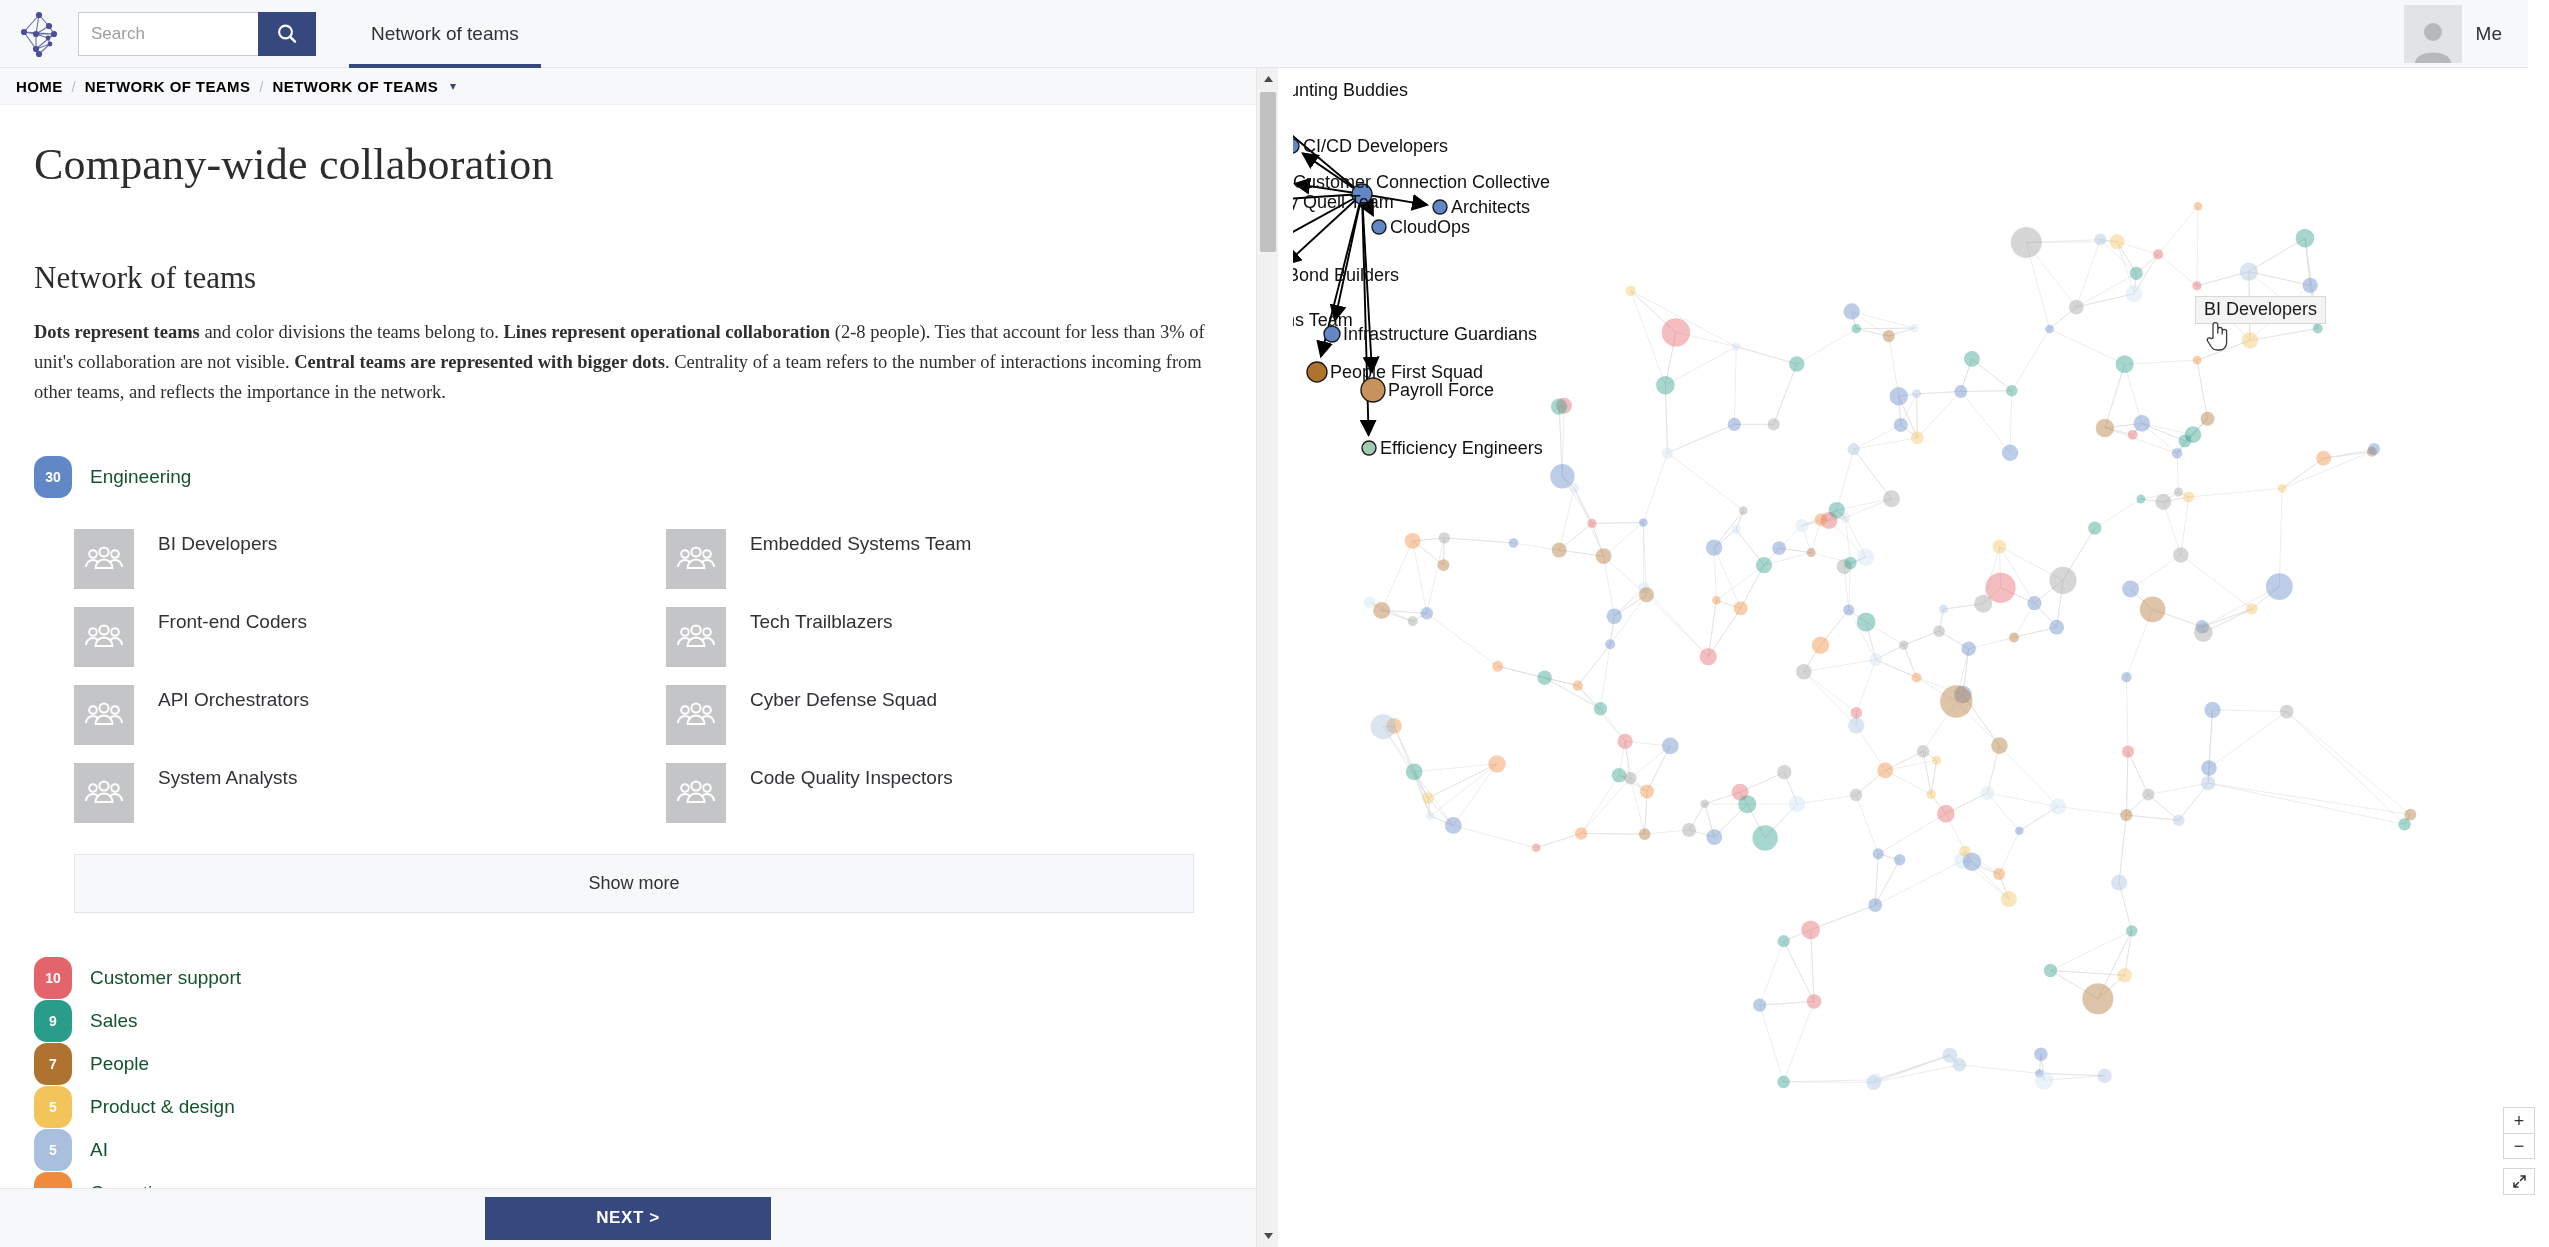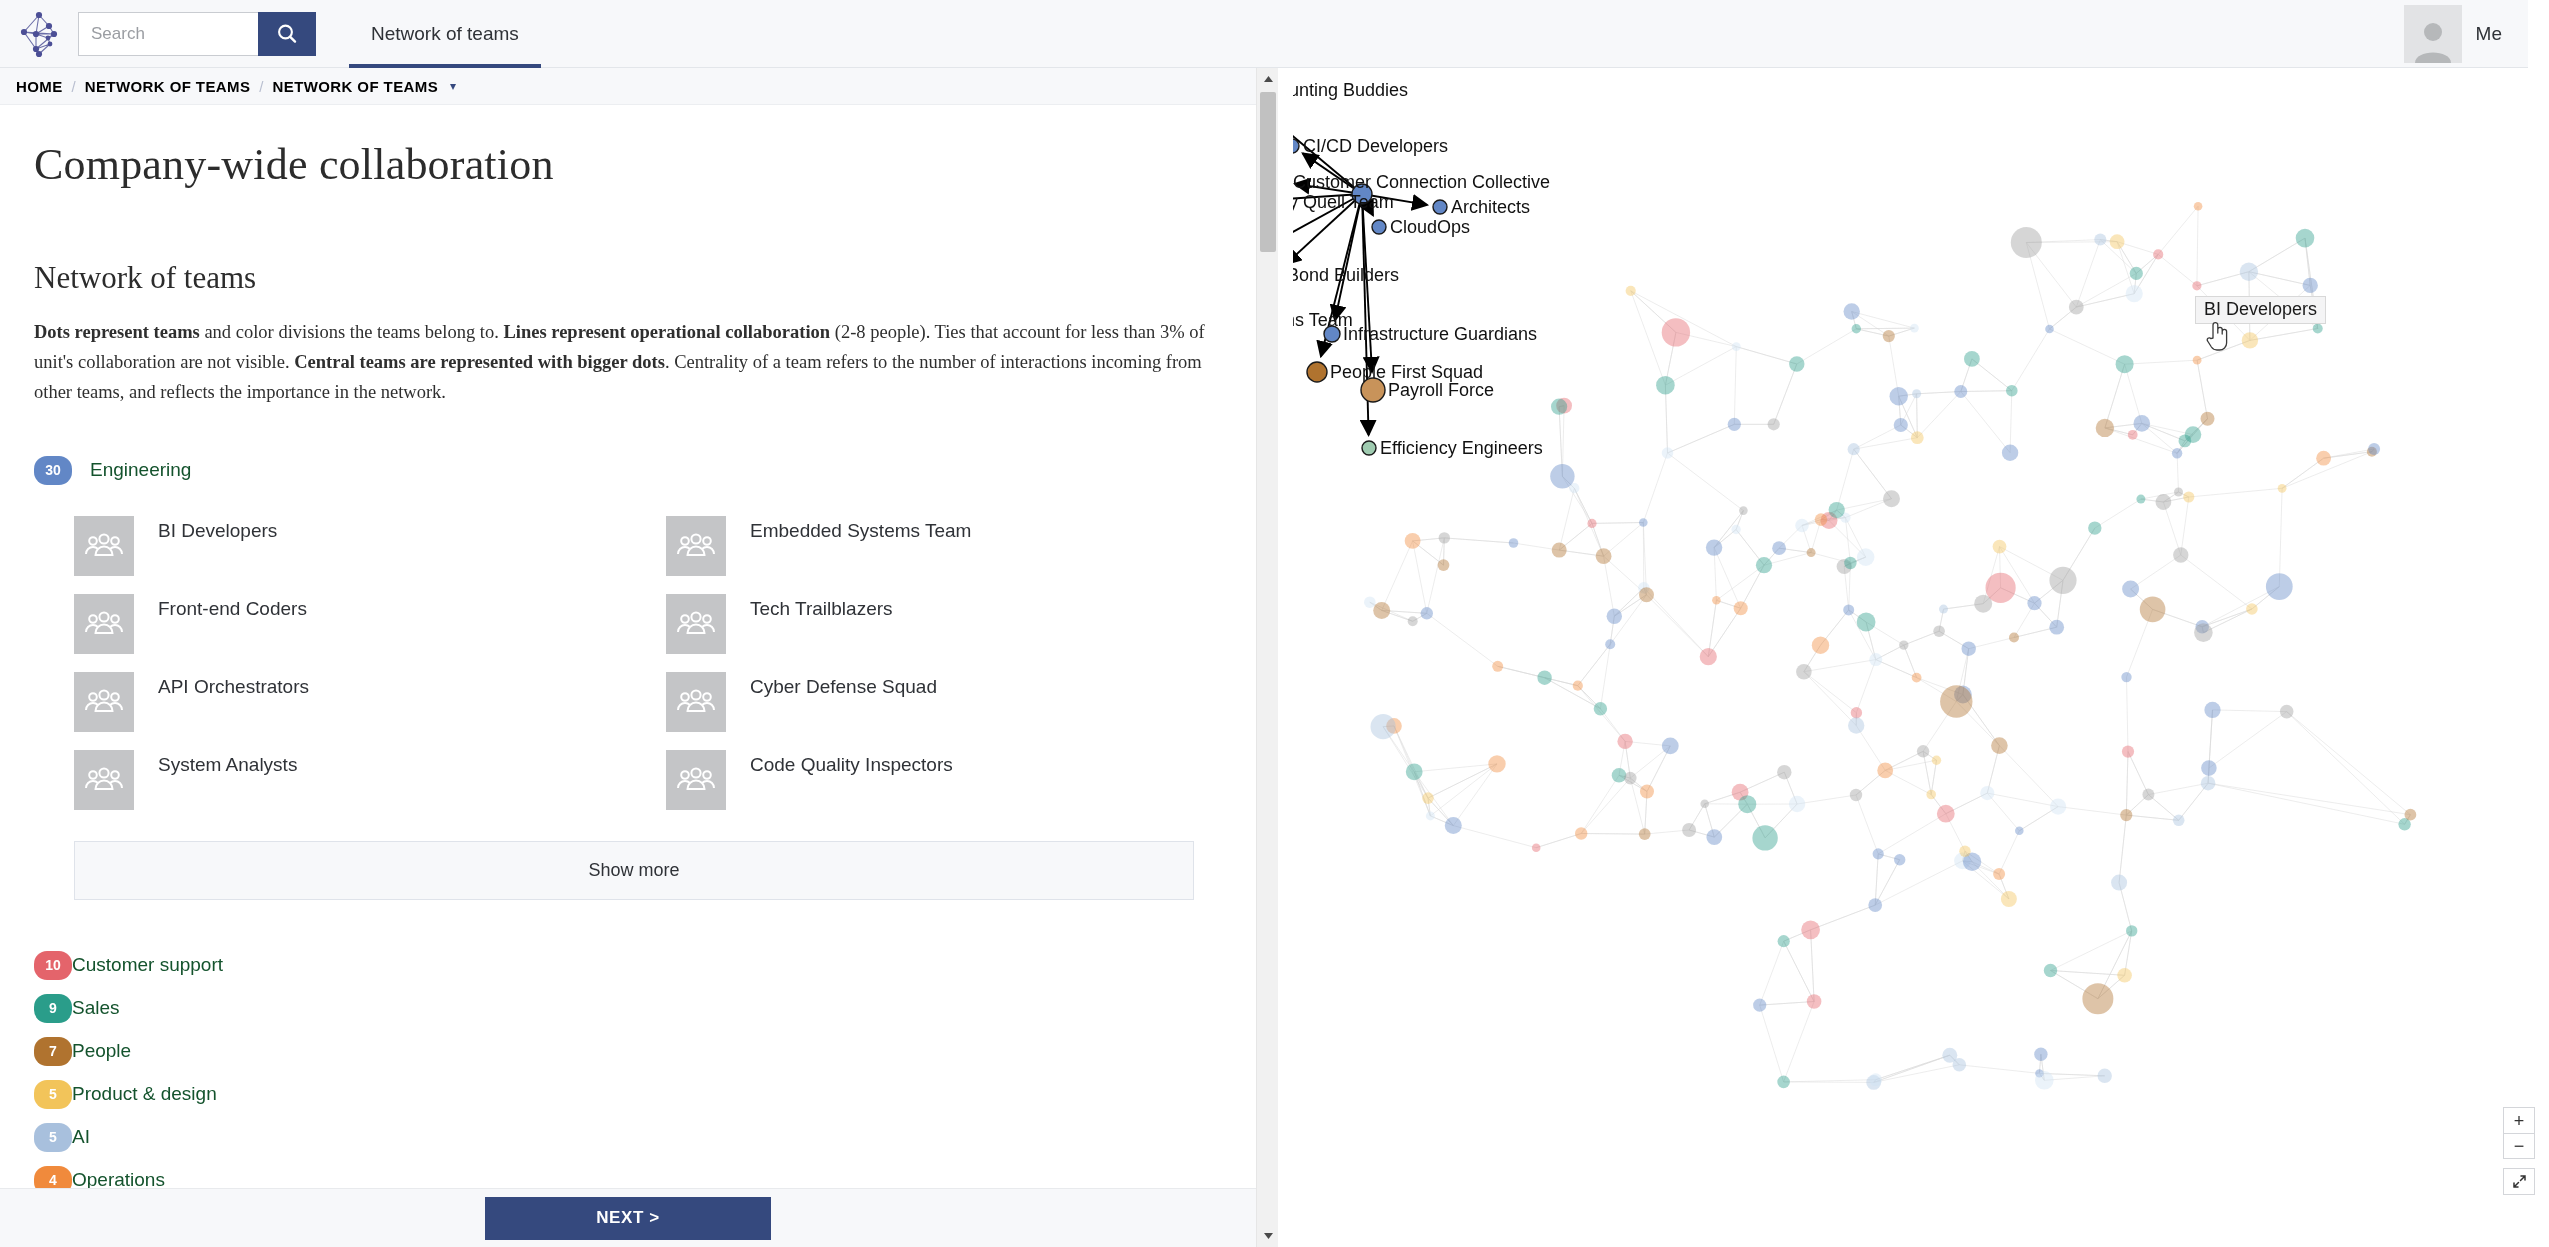--- a/index.html
+++ b/index.html
@@ -96,21 +96,21 @@
     margin-top: 22px; max-width: 1190px;
   }
   .section-desc b { font-weight: bold; }
 
   
   .division-head {
     display: flex; align-items: center; gap: 18px;
     margin-top: 48px;
   }
   .badge {
-    min-width: 38px; height: 29px; border-radius: 13px;
+    min-width: 38px; height: 42px; border-radius: 13px;
     display: flex; align-items: center; justify-content: center;
     color: #fff; font-size: 14px; font-weight: bold;
     padding: 0 9px;
   }
   .division-name { font-size: 19px; color: #14532d; }
 
   
   .team-grid {
     margin-top: 22px;
     display: grid; grid-template-columns: 1fr 1fr;
@@ -128,21 +128,21 @@
 
   .show-more {
     margin: 22px 0 0 40px; width: 1120px; height: 59px;
     background: #f7f8fa; border: 1px solid #dfe3ea;
     display: flex; align-items: center; justify-content: center;
     font-size: 18px; color: #2f3237; cursor: pointer;
   }
 
   .division-list { margin-top: 44px; }
   .division-row {
-    display: flex; align-items: center; 
+    display: flex; align-items: center; gap: 18px;
     height: 43px; cursor: pointer;
   }
 
   
   .scrollbar {
     position: absolute; top: 68px; right: 1271px;
     width: 22px; height: 1179px;
     background: #f1f1f1; border-left: 1px solid #e6e6e6;
     z-index: 30;
   }

